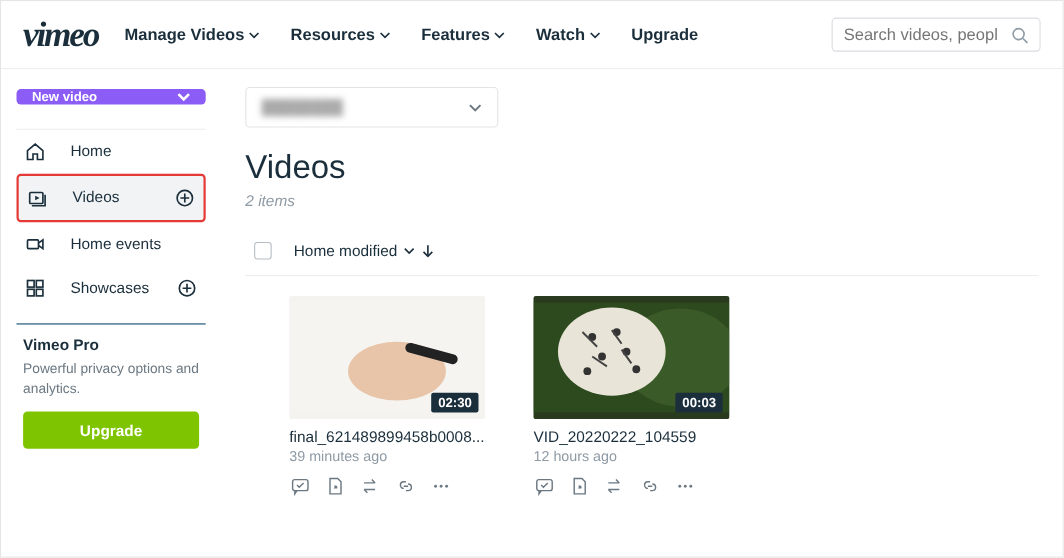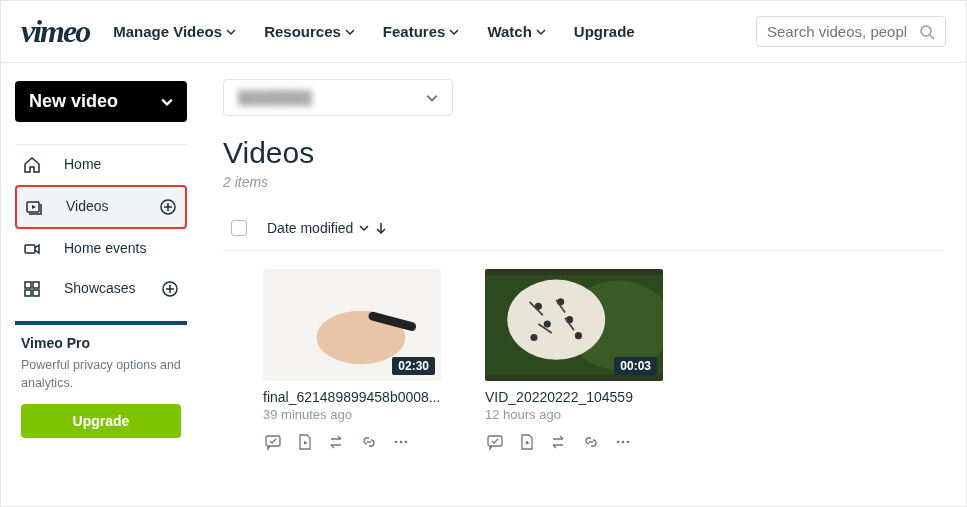--- a/index.html
+++ b/index.html
@@ -11,28 +11,28 @@
   .nav { display: flex; gap: 28px; align-items: center; flex: 1; }
   .nav-item { display: flex; align-items: center; gap: 4px; font-size: 15px; font-weight: 600; color: #1a2e3b; cursor: pointer; }
   .chev { display: inline-block; }
   .search-box { border: 1px solid #d9dcdf; border-radius: 4px; padding: 6px 10px; display: flex; align-items: center; gap: 6px; width: 190px; }
   .search-input { border: none; outline: none; font-size: 15px; color: #8e9aa4; width: 100%; background: transparent; }
   
   .body { display: flex; height: calc(100% - 64px); }
   
   
   .sidebar { width: 200px; padding: 18px 14px; border-right: none; background: #fff; }
-  .new-video-btn { background: #000000; color: #fff; border: none; border-radius: 4px; padding: 10px 14px; font-size: 18px; font-weight: 700; width: 100%; display: flex; align-items: center; justify-content: space-between; cursor: pointer; margin-bottom: 22px; }
+  .new-video-btn { background: #8b5cf6; color: #fff; border: none; border-radius: 4px; padding: 0 14px; font-size: 12px; font-weight: 700; width: 100%; display: flex; align-items: center; justify-content: space-between; cursor: pointer; margin-bottom: 22px; }
   .new-video-btn .chev-white { color: #fff; }
   .side-list { list-style: none; border-top: 1px solid #eee; }
   .side-item { display: flex; gap: 23px; padding: 11px 8px; font-size: 14px; color: #1a2e3b; cursor: pointer; border-radius: 4px; }
   .side-item .side-icon { width: 18px; height: 18px; display: flex; align-items: center; justify-content: center; color: #1a2e3b; }
   .side-item .plus { margin-left: auto; }
   .side-item.active { background: #f1f3f4; border: 2px solid #e53935; border-radius: 4px; }
-  .promo { margin-top: 12px; padding: 10px 6px; border-top: 4px solid #0c4a6e; }
+  .promo { margin-top: 12px; padding: 10px 6px; border-top: 1px solid #0c4a6e; }
   .promo-title { font-weight: 700; font-size: 14px; color: #1a2e3b; margin-bottom: 6px; }
   .promo-text { font-size: 12.5px; color: #6b7882; line-height: 1.4; margin-bottom: 12px; }
   .upgrade-btn { background: #7fc400; color: #fff; border: none; border-radius: 4px; width: 100%; padding: 9px 0; font-weight: 700; font-size: 14px; cursor: pointer; }
   
   
   .main { flex: 1; padding: 16px 22px; background: #fff; }
   .scope-select { border: 1px solid #e1e4e6; border-radius: 4px; padding: 10px 14px; width: 230px; display: flex; justify-content: space-between; align-items: center; cursor: pointer; margin-bottom: 20px; }
   .scope-select .blur { filter: blur(3px); color: #aaa; font-size: 13px; }
   .page-title { font-size: 30px; font-weight: 400; color: #1a2e3b; margin-bottom: 4px; }
   .item-count { font-size: 14px; color: #8e9aa4; margin-bottom: 20px; font-style: italic; }
@@ -184,21 +184,21 @@
           <svg width="12" height="12" viewBox="0 0 10 10">
             <path d="M1 3 L5 7 L9 3" fill="none" stroke="#6b7882" stroke-width="1.5"></path>
           </svg>
         </span>
     </div>
     <h1 class="page-title">Videos</h1>
     <div class="item-count">2 items</div>
     <div class="list-header">
       <div class="checkbox"></div>
       <div class="sort">
-        <span>Date modified</span>
+        <span>Home modified</span>
         <span>
             <svg width="10" height="10" viewBox="0 0 10 10">
               <path d="M1 3 L5 7 L9 3" fill="none" stroke="#1a2e3b" stroke-width="1.5"></path>
             </svg>
           </span>
         <span class="arrow-down">
             <svg width="12" height="12" viewBox="0 0 12 12">
               <line x1="6" y1="1" x2="6" y2="10" stroke="#1a2e3b" stroke-width="1.5"></line>
               <path d="M2 7 L6 11 L10 7" fill="none" stroke="#1a2e3b" stroke-width="1.5"></path>
             </svg>

